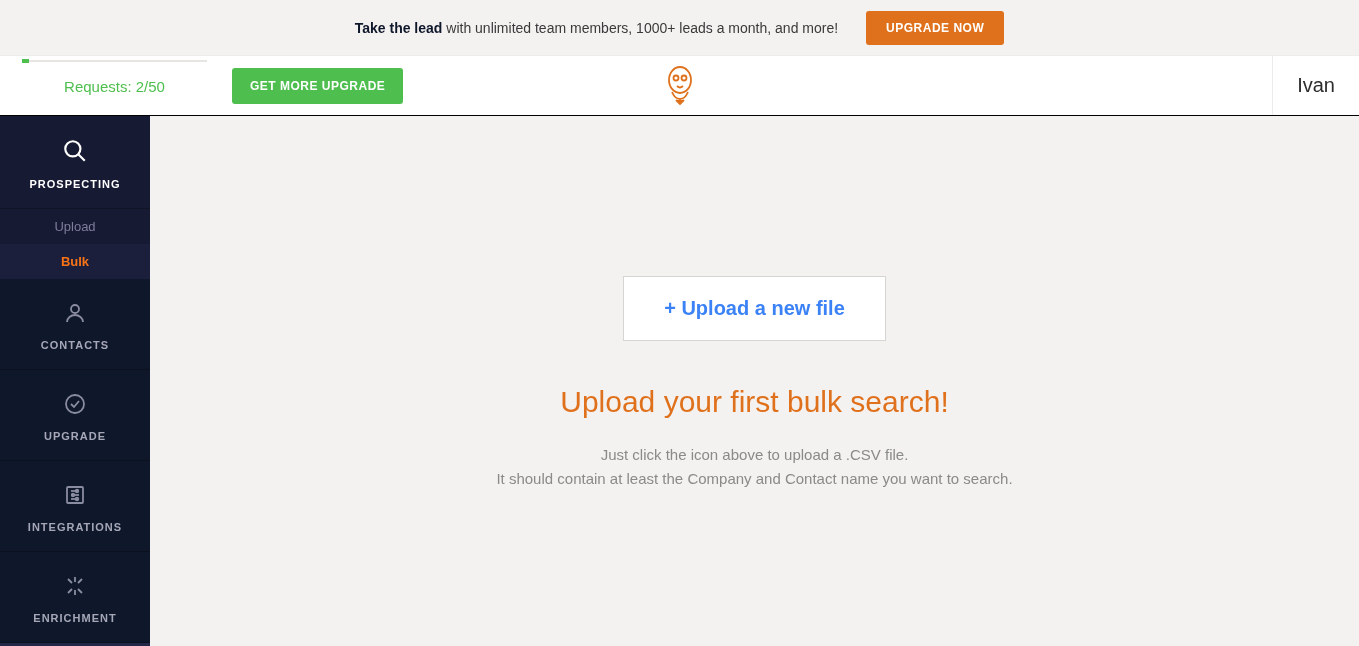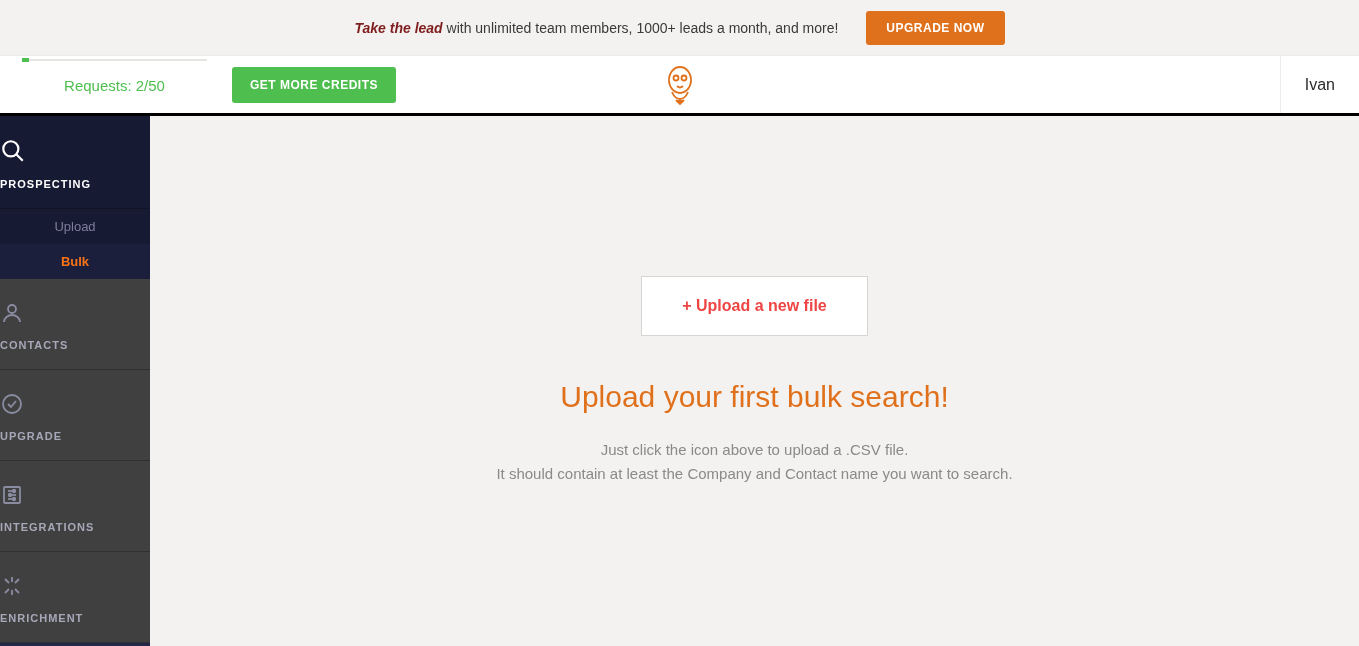--- a/index.html
+++ b/index.html
@@ -17,42 +17,42 @@
   .promo {
     height: 56px;
     background: #f4f2f0;
     display: flex;
     align-items: center;
     justify-content: center;
     gap: 28px;
     font-size: 14px;
     border-bottom: 1px solid #ececec;
   }
-  .promo .lead { color: #7f1d1d; font-weight: 700; font-style: italic; }
+  .promo .lead { color: #0f172a; font-weight: 700; }
   .promo .rest { color: #3a3a3a; }
   .btn-upgrade {
     background: #e0711c;
     color: #fff;
     font-weight: 700;
     font-size: 12px;
     letter-spacing: 0.5px;
     border: none;
     padding: 10px 20px;
     border-radius: 3px;
     cursor: pointer;
     text-align: right;
   }
 
   
   .topbar {
     height: 60px;
     background: #fff;
     display: flex;
     align-items: center;
-    border-bottom: 3px solid #000000;
+    border-bottom: 1px solid #000000;
     position: relative;
   }
   .credits-block {
     width: 210px;
     padding-left: 22px;
     padding-right: 12px;
   }
   .progress {
     position: relative;
     height: 2px;
@@ -91,55 +91,55 @@
     top: 10px;
   }
   .user-block {
     margin-left: auto;
     border-left: 1px solid #ececec;
     height: 100%;
     display: flex;
     align-items: center;
     padding: 12px 24px;
     color: #2d2d2d;
-    font-size: 16px;
+    font-size: 20px;
     cursor: pointer;
   }
 
   
   .main {
     display: flex;
     height: calc(100% - 56px - 60px);
   }
   .sidebar {
     width: 150px;
     background: #232748;
     color: #a6a8b8;
     display: flex;
     flex-direction: column;
   }
   .side-item {
     display: flex;
     flex-direction: column;
-    align-items: flex-start;
+    align-items: center;
     justify-content: center;
     padding: 22px 0 18px;
     gap: 10px;
     cursor: pointer;
     border-bottom: 1px solid rgba(0,0,0,0.25);
   }
   .side-item .label {
     font-size: 11px;
     letter-spacing: 1px;
     font-weight: 600;
   }
   .side-item.active { background: #171a33; color: #fff; }
   .side-item.active .icon svg { stroke: #fff; }
   .side-item .icon svg { stroke: #8a8ca1; }
-  .side-item:not(.active) { background: #404040; }
+  .side-item:not(.active) { background: #0f172a; }
   .sub-items { background: #171a33; }
   .sub-item {
     text-align: center;
     font-size: 13px;
     padding: 10px 0;
     color: #7c7e9b;
     cursor: pointer;
   }
   .sub-item.active {
     background: #1b1f3b;
@@ -152,22 +152,22 @@
     flex: 1;
     display: flex;
     flex-direction: column;
     align-items: center;
     padding-top: 160px;
   }
   .upload-box {
     border: 1px solid #d7d5d2;
     background: #fff;
     padding: 20px 40px;
-    font-size: 16px;
-    color: #ef4444;
+    font-size: 20px;
+    color: #3b82f6;
     font-weight: 600;
     cursor: pointer;
   }
   .headline {
     margin-top: 44px;
     font-size: 30px;
     color: #e0711c;
     font-weight: 400;
   }
   .subtext {
@@ -188,21 +188,21 @@
   <button class="btn-upgrade">UPGRADE NOW</button>
 </div>
 
 <div class="topbar">
   <div class="credits-block">
     <div class="progress">
       <div class="fill"></div>
     </div>
     <div class="requests-text">Requests: 2/50</div>
   </div>
-  <button class="btn-green">GET MORE CREDITS</button>
+  <button class="btn-green">GET MORE UPGRADE</button>
 
   <div class="logo">
     <svg width="34" height="40" viewBox="0 0 34 40">
       <g fill="none" stroke="#e0711c" stroke-width="1.8">
         <ellipse cx="17" cy="14" rx="11" ry="13"></ellipse>
         <path d="M9 26 Q12 33 17 33 Q22 33 25 26"></path>
         <circle cx="13" cy="12" r="2.5"></circle>
         <circle cx="21" cy="12" r="2.5"></circle>
         <path d="M14 20 Q17 23 20 20"></path>
         <path d="M13 34 L17 38 L21 34" fill="#e0711c"></path>

